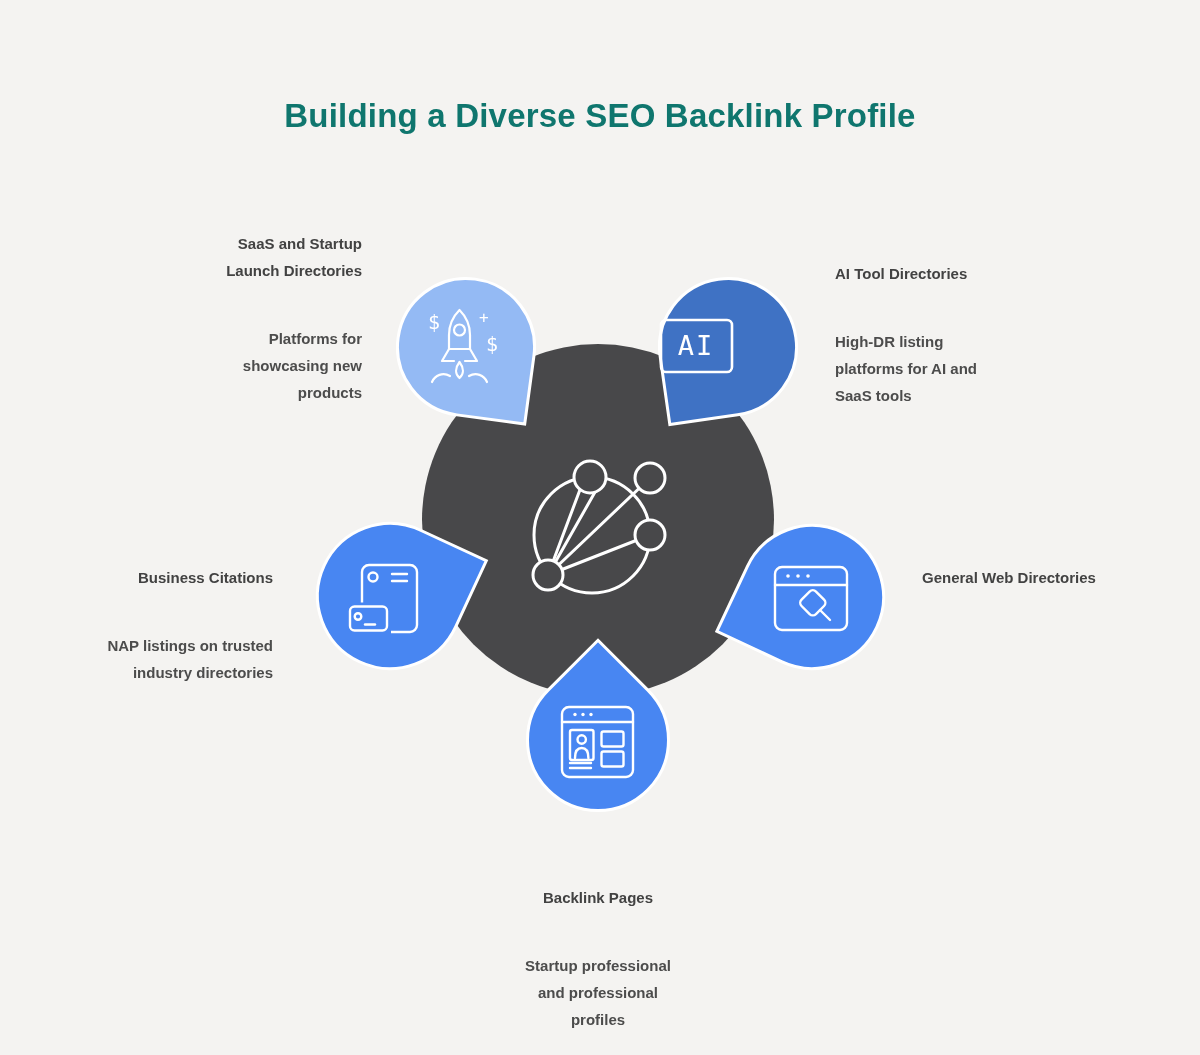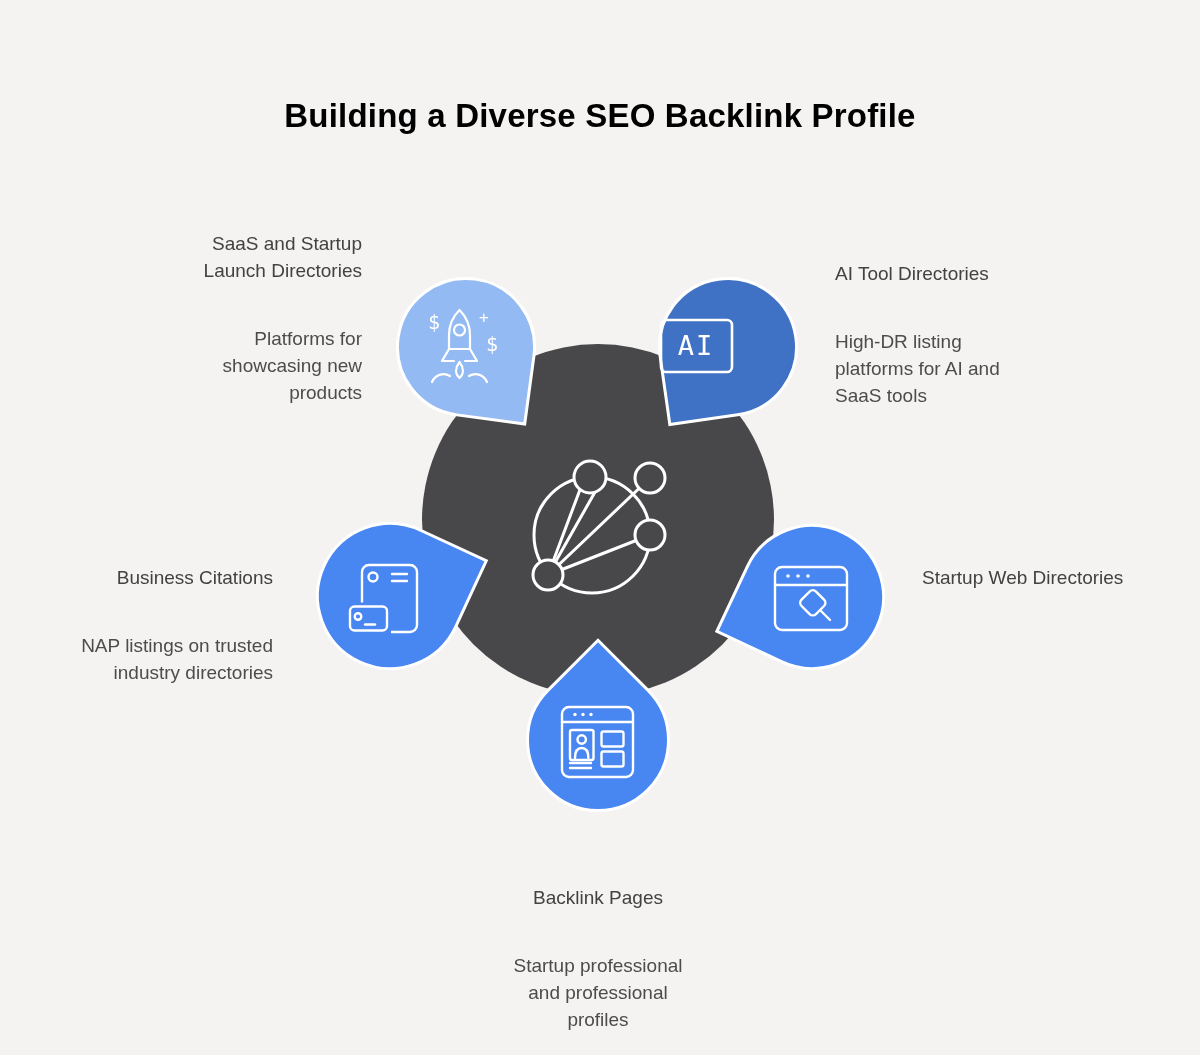--- a/index.html
+++ b/index.html
@@ -2,21 +2,21 @@
 <html><head>
 <meta charset="utf-8">
 <style>
   html,body{margin:0;padding:0;background:#F4F3F1;}
   .canvas{
     position:relative;width:1200px;height:1055px;background:#F4F3F1;
     font-family:"Liberation Sans",sans-serif;overflow:hidden;
   }
   .title{
     position:absolute;top:74px;left:0;width:100%;text-align:center;
-    font-weight:700;font-size:33px;line-height:1.2;color:#000000;letter-spacing:.2px;
+    font-weight:700;font-size:33px;line-height:1.2;color:#0f766e;letter-spacing:.2px;
   }
   .hub{
     position:absolute;left:422px;top:344px;width:352px;height:352px;
     border-radius:50%;background:#48484A;
   }
   .petal{
     position:absolute;box-sizing:border-box;
     border:3px solid #FFFFFF;border-radius:50% 50% 0 50%;
   }
   .petal--saas    {left:466px;top:347px;width:140px;height:140px;background:#94BAF4;
@@ -30,22 +30,23 @@
   .petal--profile {left:598px;top:740px;width:144px;height:144px;background:#4886F2;
                    transform:translate(-50%,-50%) rotate(-135deg);}
   .icon{position:absolute;transform:translate(-50%,-50%);line-height:0;}
   .icon--network {left:599px;top:527px;}
   .icon--rocket  {left:464px;top:345px;}
   .icon--ai      {left:696px;top:346px;}
   .icon--citation{left:388px;top:597px;}
   .icon--pin     {left:812px;top:598px;}
   .icon--profile {left:598px;top:742px;}
   .tb{
-    position:absolute;color:#4C4C4C;font-size:19px;line-height:27px;
+    position:absolute;color:#4C4C4C;font-size:15px;line-height:27px;
     white-space:pre-line;
+    font-weight:bold;
   }
   .tb .heading{color:#424242;}
   .tb .body{margin-top:14px;}
   .tb--saas    {left:82px; top:203px;width:280px;text-align:right;}
   .tb--ai      {left:835px;top:233px;width:240px;text-align:left;}
   .tb--business{left:23px; top:537px;width:250px;text-align:right;}
   .tb--webdir  {left:922px;top:537px;width:220px;text-align:left;}
   .tb--profile {left:448px;top:857px;width:300px;text-align:center;}
   svg text{font-family:"DejaVu Sans Mono","Liberation Mono",monospace;}
 </style>
@@ -159,21 +160,21 @@
   </div>
 
   <div class="tb tb--ai">
     <div class="heading">AI Tool Directories</div>
     <div class="body">High-DR listing
 platforms for AI and
 SaaS tools</div>
   </div>
 
   <div class="tb tb--webdir">
-    <div class="heading">Startup Web Directories</div>
+    <div class="heading">General Web Directories</div>
   </div>
 
   <div class="tb tb--profile">
     <div class="heading">Backlink Pages</div>
     <div class="body">Startup professional
 and professional
 profiles</div>
   </div>
 
 </div>

